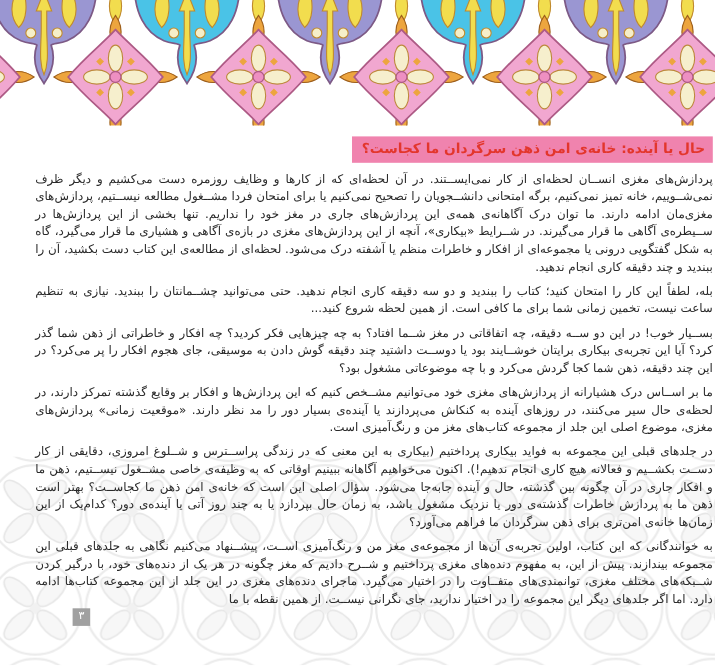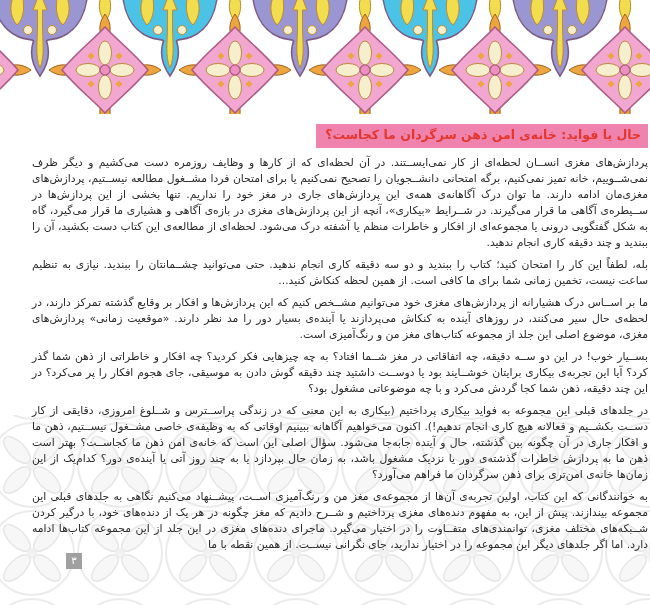--- a/index.html
+++ b/index.html
@@ -106,25 +106,25 @@
           <ellipse cx="59" cy="59" rx="17" ry="8" transform="rotate(45 59 59)"></ellipse>
         </g>
         <rect x="40" y="40" width="8" height="8" transform="rotate(45 44 44)" fill="#f1f1f1"></rect>
       </pattern>
     </defs>
     <rect width="650" height="190" fill="url(#wm)"></rect>
   </svg>
 
   <div class="content">
     <div class="heading-row">
-      <h1 class="heading">حال یا فواید: خانه‌ی امن ذهن سرگردان ما کجاست؟</h1>
+      <h1 class="heading">حال یا آینده: خانه‌ی امن ذهن سرگردان ما کجاست؟</h1>
     </div>
     <p>پردازش‌های مغزی انســان لحظه‌ای از کار نمی‌ایســتند. در آن لحظه‌ای که از کارها و وظایف روزمره دست می‌کشیم و دیگر ظرف نمی‌شــوییم، خانه تمیز نمی‌کنیم، برگه امتحانی دانشــجویان را تصحیح نمی‌کنیم یا برای امتحان فردا مشــغول مطالعه نیســتیم، پردازش‌های مغزی‌مان ادامه دارند. ما توان درک آگاهانه‌ی همه‌ی این پردازش‌های جاری در مغز خود را نداریم. تنها بخشی از این پردازش‌ها در ســیطره‌ی آگاهی ما قرار می‌گیرند. در شــرایط «بیکاری»، آنچه از این پردازش‌های مغزی در بازه‌ی آگاهی و هشیاری ما قرار می‌گیرد، گاه به شکل گفتگویی درونی یا مجموعه‌ای از افکار و خاطرات منظم یا آشفته درک می‌شود. لحظه‌ای از مطالعه‌ی این کتاب دست بکشید، آن را ببندید و چند دقیقه کاری انجام ندهید.</p>
-    <p>بله، لطفاً این کار را امتحان کنید؛ کتاب را ببندید و دو سه دقیقه کاری انجام ندهید. حتی می‌توانید چشــمانتان را ببندید. نیازی به تنظیم ساعت نیست، تخمین زمانی شما برای ما کافی است. از همین لحظه کنکاش کنید...</p>
+    <p>بله، لطفاً این کار را امتحان کنید؛ کتاب را ببندید و دو سه دقیقه کاری انجام ندهید. حتی می‌توانید چشــمانتان را ببندید. نیازی به تنظیم ساعت نیست، تخمین زمانی شما برای ما کافی است. از همین لحظه شروع کنید...</p>
+    <p>بســیار خوب! در این دو ســه دقیقه، چه اتفاقاتی در مغز شــما افتاد؟ به چه چیزهایی فکر کردید؟ چه افکار و خاطراتی از ذهن شما گذر کرد؟ آیا این تجربه‌ی بیکاری برایتان خوشــایند بود یا دوســت داشتید چند دقیقه گوش دادن به موسیقی، جای هجوم افکار را پر می‌کرد؟ در این چند دقیقه، ذهن شما کجا گردش می‌کرد و با چه موضوعاتی مشغول بود؟</p>
     <p>ما بر اســاس درک هشیارانه از پردازش‌های مغزی خود می‌توانیم مشــخص کنیم که این پردازش‌ها و افکار بر وقایع گذشته تمرکز دارند، در لحظه‌ی حال سیر می‌کنند، در روزهای آینده به کنکاش می‌پردازند یا آینده‌ی بسیار دور را مد نظر دارند. «موقعیت زمانی» پردازش‌های مغزی، موضوع اصلی این جلد از مجموعه کتاب‌های مغز من و رنگ‌آمیزی است.</p>
-    <p>بســیار خوب! در این دو ســه دقیقه، چه اتفاقاتی در مغز شــما افتاد؟ به چه چیزهایی فکر کردید؟ چه افکار و خاطراتی از ذهن شما گذر کرد؟ آیا این تجربه‌ی بیکاری برایتان خوشــایند بود یا دوســت داشتید چند دقیقه گوش دادن به موسیقی، جای هجوم افکار را پر می‌کرد؟ در این چند دقیقه، ذهن شما کجا گردش می‌کرد و با چه موضوعاتی مشغول بود؟</p>
     <p>در جلدهای قبلی این مجموعه به فواید بیکاری پرداختیم (بیکاری به این معنی که در زندگی پراســترس و شــلوغ امروزی، دقایقی از کار دســت بکشــیم و فعالانه هیچ کاری انجام ندهیم!). اکنون می‌خواهیم آگاهانه ببینیم اوقاتی که به وظیفه‌ی خاصی مشــغول نیســتیم، ذهن ما و افکار جاری در آن چگونه بین گذشته، حال و آینده جابه‌جا می‌شود. سؤال اصلی این است که خانه‌ی امن ذهن ما کجاســت؟ بهتر است ذهن ما به پردازش خاطرات گذشته‌ی دور یا نزدیک مشغول باشد، به زمان حال بپردازد یا به چند روز آتی یا آینده‌ی دور؟ کدام‌یک از این زمان‌ها خانه‌ی امن‌تری برای ذهن سرگردان ما فراهم می‌آورد؟</p>
     <p><span>به خوانندگانی که این کتاب، اولین تجربه‌ی آن‌ها از </span><strong class="series-title">مجموعه‌ی مغز من و رنگ‌آمیزی</strong><span> اســت، پیشــنهاد می‌کنیم نگاهی به جلدهای قبلی این مجموعه بیندازند. پیش از این، به مفهوم دنده‌های مغزی پرداختیم و شــرح دادیم که مغز چگونه در هر یک از دنده‌های خود، با درگیر کردن شــبکه‌های مختلف مغزی، توانمندی‌های متفــاوت را در اختیار می‌گیرد. ماجرای دنده‌های مغزی در این جلد از این مجموعه کتاب‌ها ادامه دارد. اما اگر جلدهای دیگر این مجموعه را در اختیار ندارید، جای نگرانی نیســت. از همین نقطه با ما</span></p>
   </div>
 
   <div class="page-number">۳</div>
 
 </div>
 
 </body></html>

